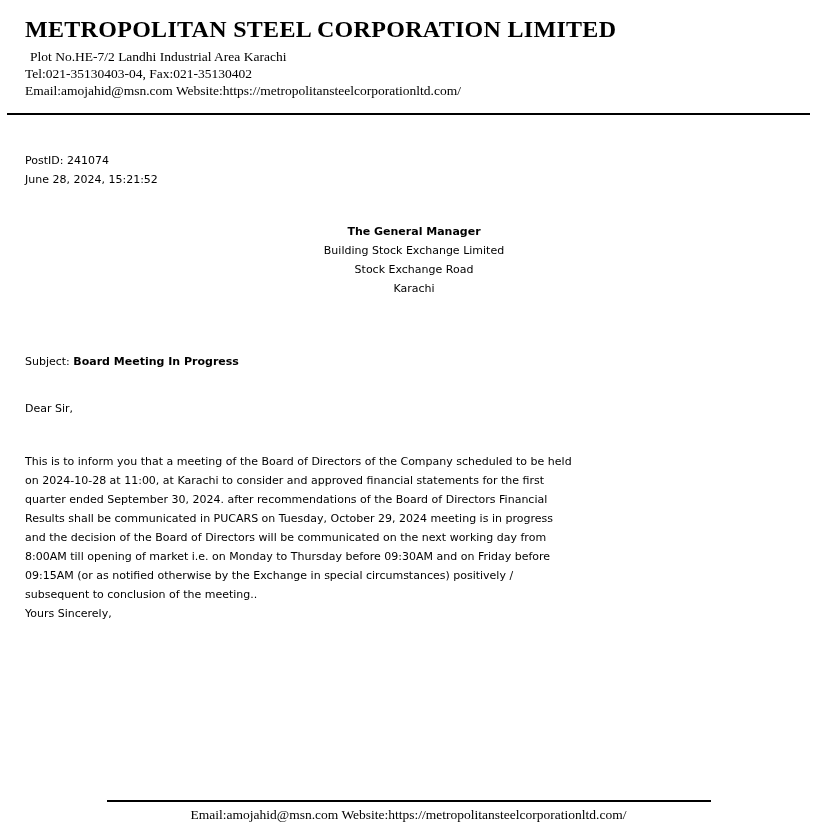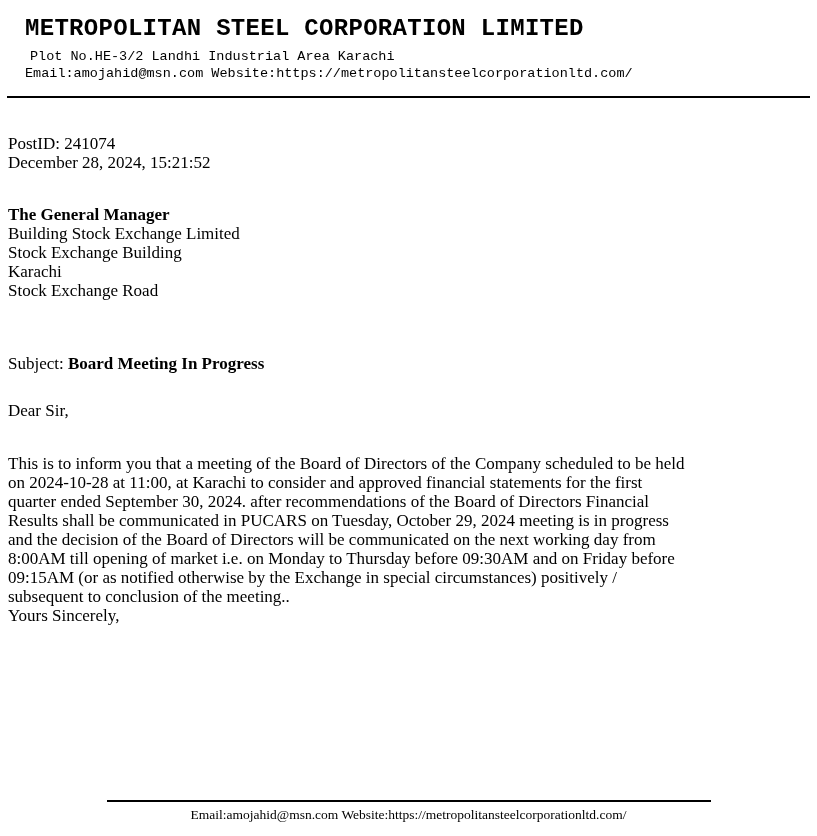--- a/index.html
+++ b/index.html
@@ -9,21 +9,21 @@
     background: #ffffff;
     color: #000000;
     position: relative;
     overflow: hidden;
     font-family: "DejaVu Sans", sans-serif;
   }
 
   
   .letterhead {
     padding: 14px 22px 0 25px;
-    font-family: Liberation Mono, monospace;
+    font-family: Liberation Serif, serif;
   }
   .company-name {
     font-size: 24px;
     line-height: 30px;
     font-weight: 700;
     letter-spacing: 0.3px;
     margin: 0 0 4px 0;
   }
   .lh-line {
     font-size: 13.5px;
@@ -32,27 +32,26 @@
   .lh-line.plot { padding-left: 5px; }
 
   .header-rule {
     border: none;
     border-top: 2px solid #000000;
     margin: 14px 7px 0 7px;
   }
 
   
   .body-block {
-    padding: 0 14px 0 8px;
-    font-size: 17px;
+    padding: 0 14px 0 25px;
+    font-size: 11px;
     line-height: 19px;
-    font-family: Liberation Serif, serif;
   }
   .meta { margin-top: 36px; }
-  .recipient { margin-top: 33px; }
+  .recipient { margin-top: 33px; text-align: center; }
   .bold { font-weight: 700; }
   .subject { margin-top: 54px; }
   .salutation { margin-top: 28px; }
   .paragraph { margin-top: 34px; white-space: pre-line; }
   .closing { }
 
   
   .footer {
     position: absolute;
     left: 50%;
@@ -65,39 +64,39 @@
     font-family: "Liberation Serif", serif;
     font-size: 13.5px;
     line-height: 18px;
   }
 </style>
 </head>
 <body>
 
 <div class="letterhead">
   <div class="company-name">METROPOLITAN STEEL CORPORATION LIMITED</div>
-  <div class="lh-line plot">Plot No.HE-3/2 Landhi Industrial Area Karachi</div>
+  <div class="lh-line plot">Plot No.HE-7/2 Landhi Industrial Area Karachi</div>
+  <div class="lh-line">Tel:021-35130403-04,  Fax:021-35130402</div>
   <div class="lh-line">Email:amojahid@msn.com Website:https://metropolitansteelcorporationltd.com/</div>
 </div>
 
 <hr class="header-rule">
 
 <div class="body-block">
 
   <div class="meta">
     <div>PostID: 241074</div>
-    <div>December 28, 2024, 15:21:52</div>
+    <div>June 28, 2024, 15:21:52</div>
   </div>
 
   <div class="recipient">
     <div class="bold">The General Manager</div>
     <div>Building Stock Exchange Limited</div>
-    <div>Stock Exchange Building</div>
+    <div>Stock Exchange Road</div>
     <div>Karachi</div>
-    <div>Stock Exchange Road</div>
   </div>
 
   <div class="subject">
     <span>Subject:</span>
     <span class="bold">Board Meeting In Progress</span>
   </div>
 
   <div class="salutation">Dear Sir,</div>
 
   <div class="paragraph">This is to inform you that a meeting of the Board of Directors of the Company scheduled to be held

